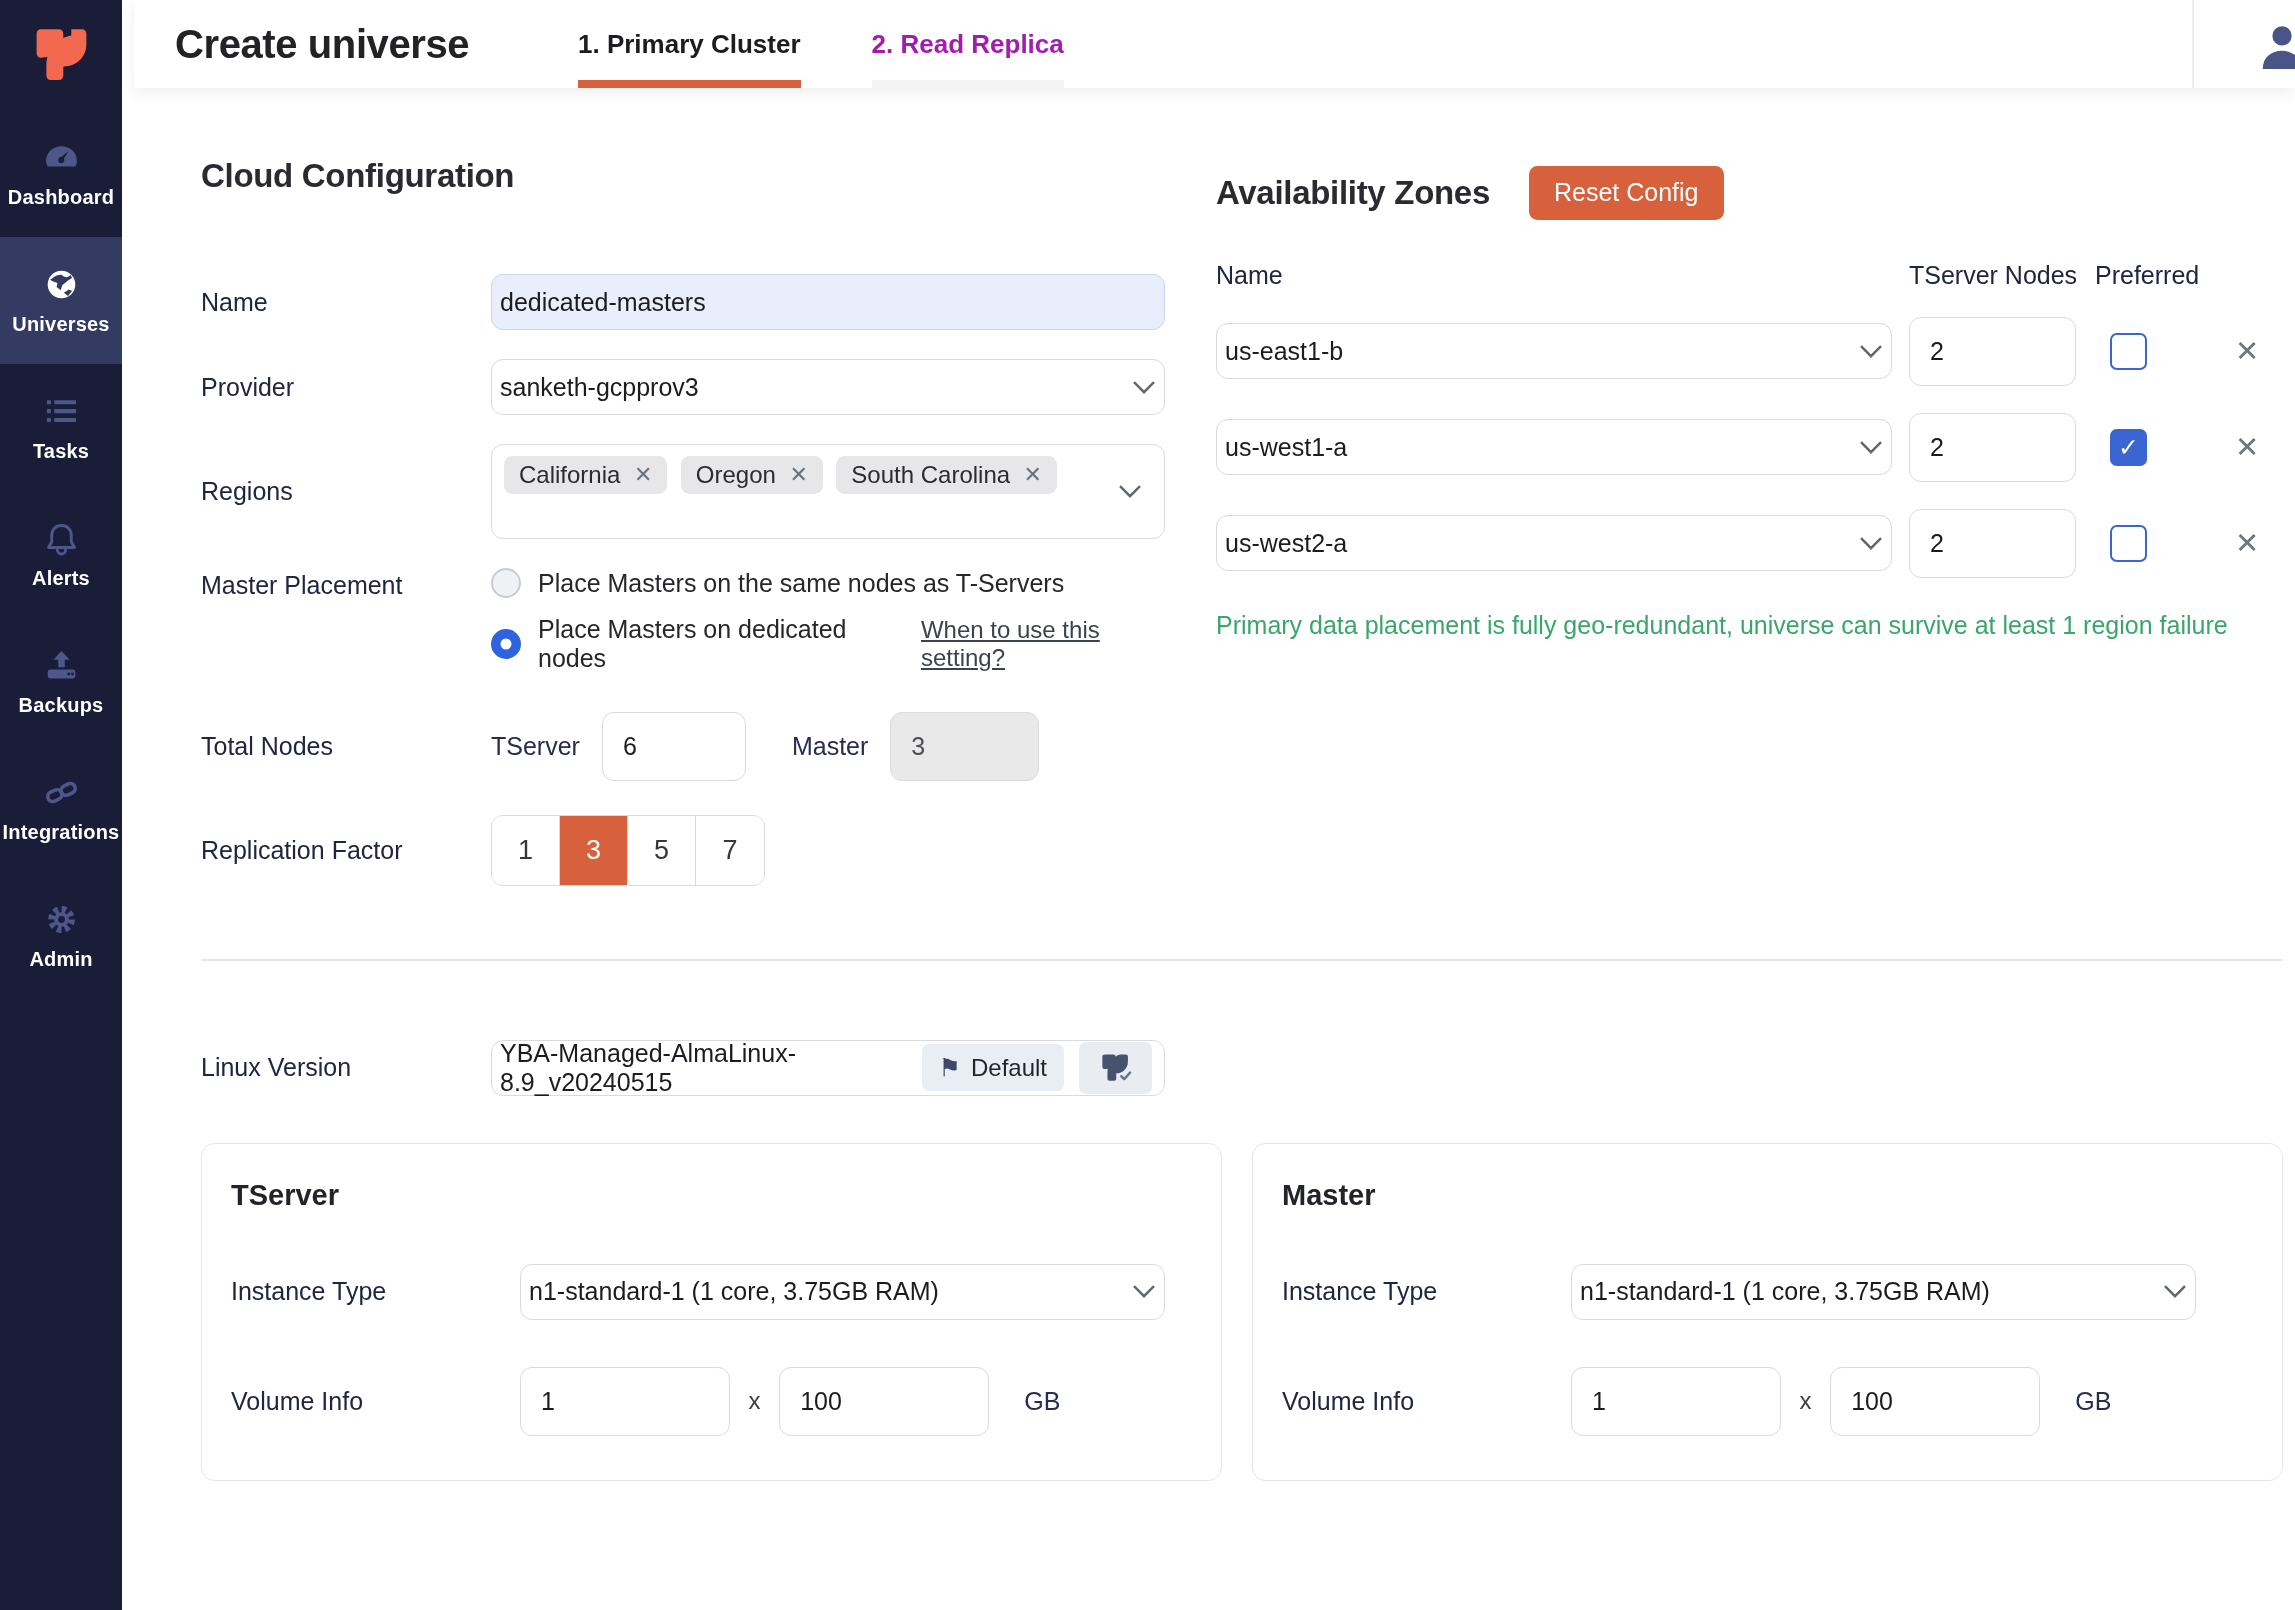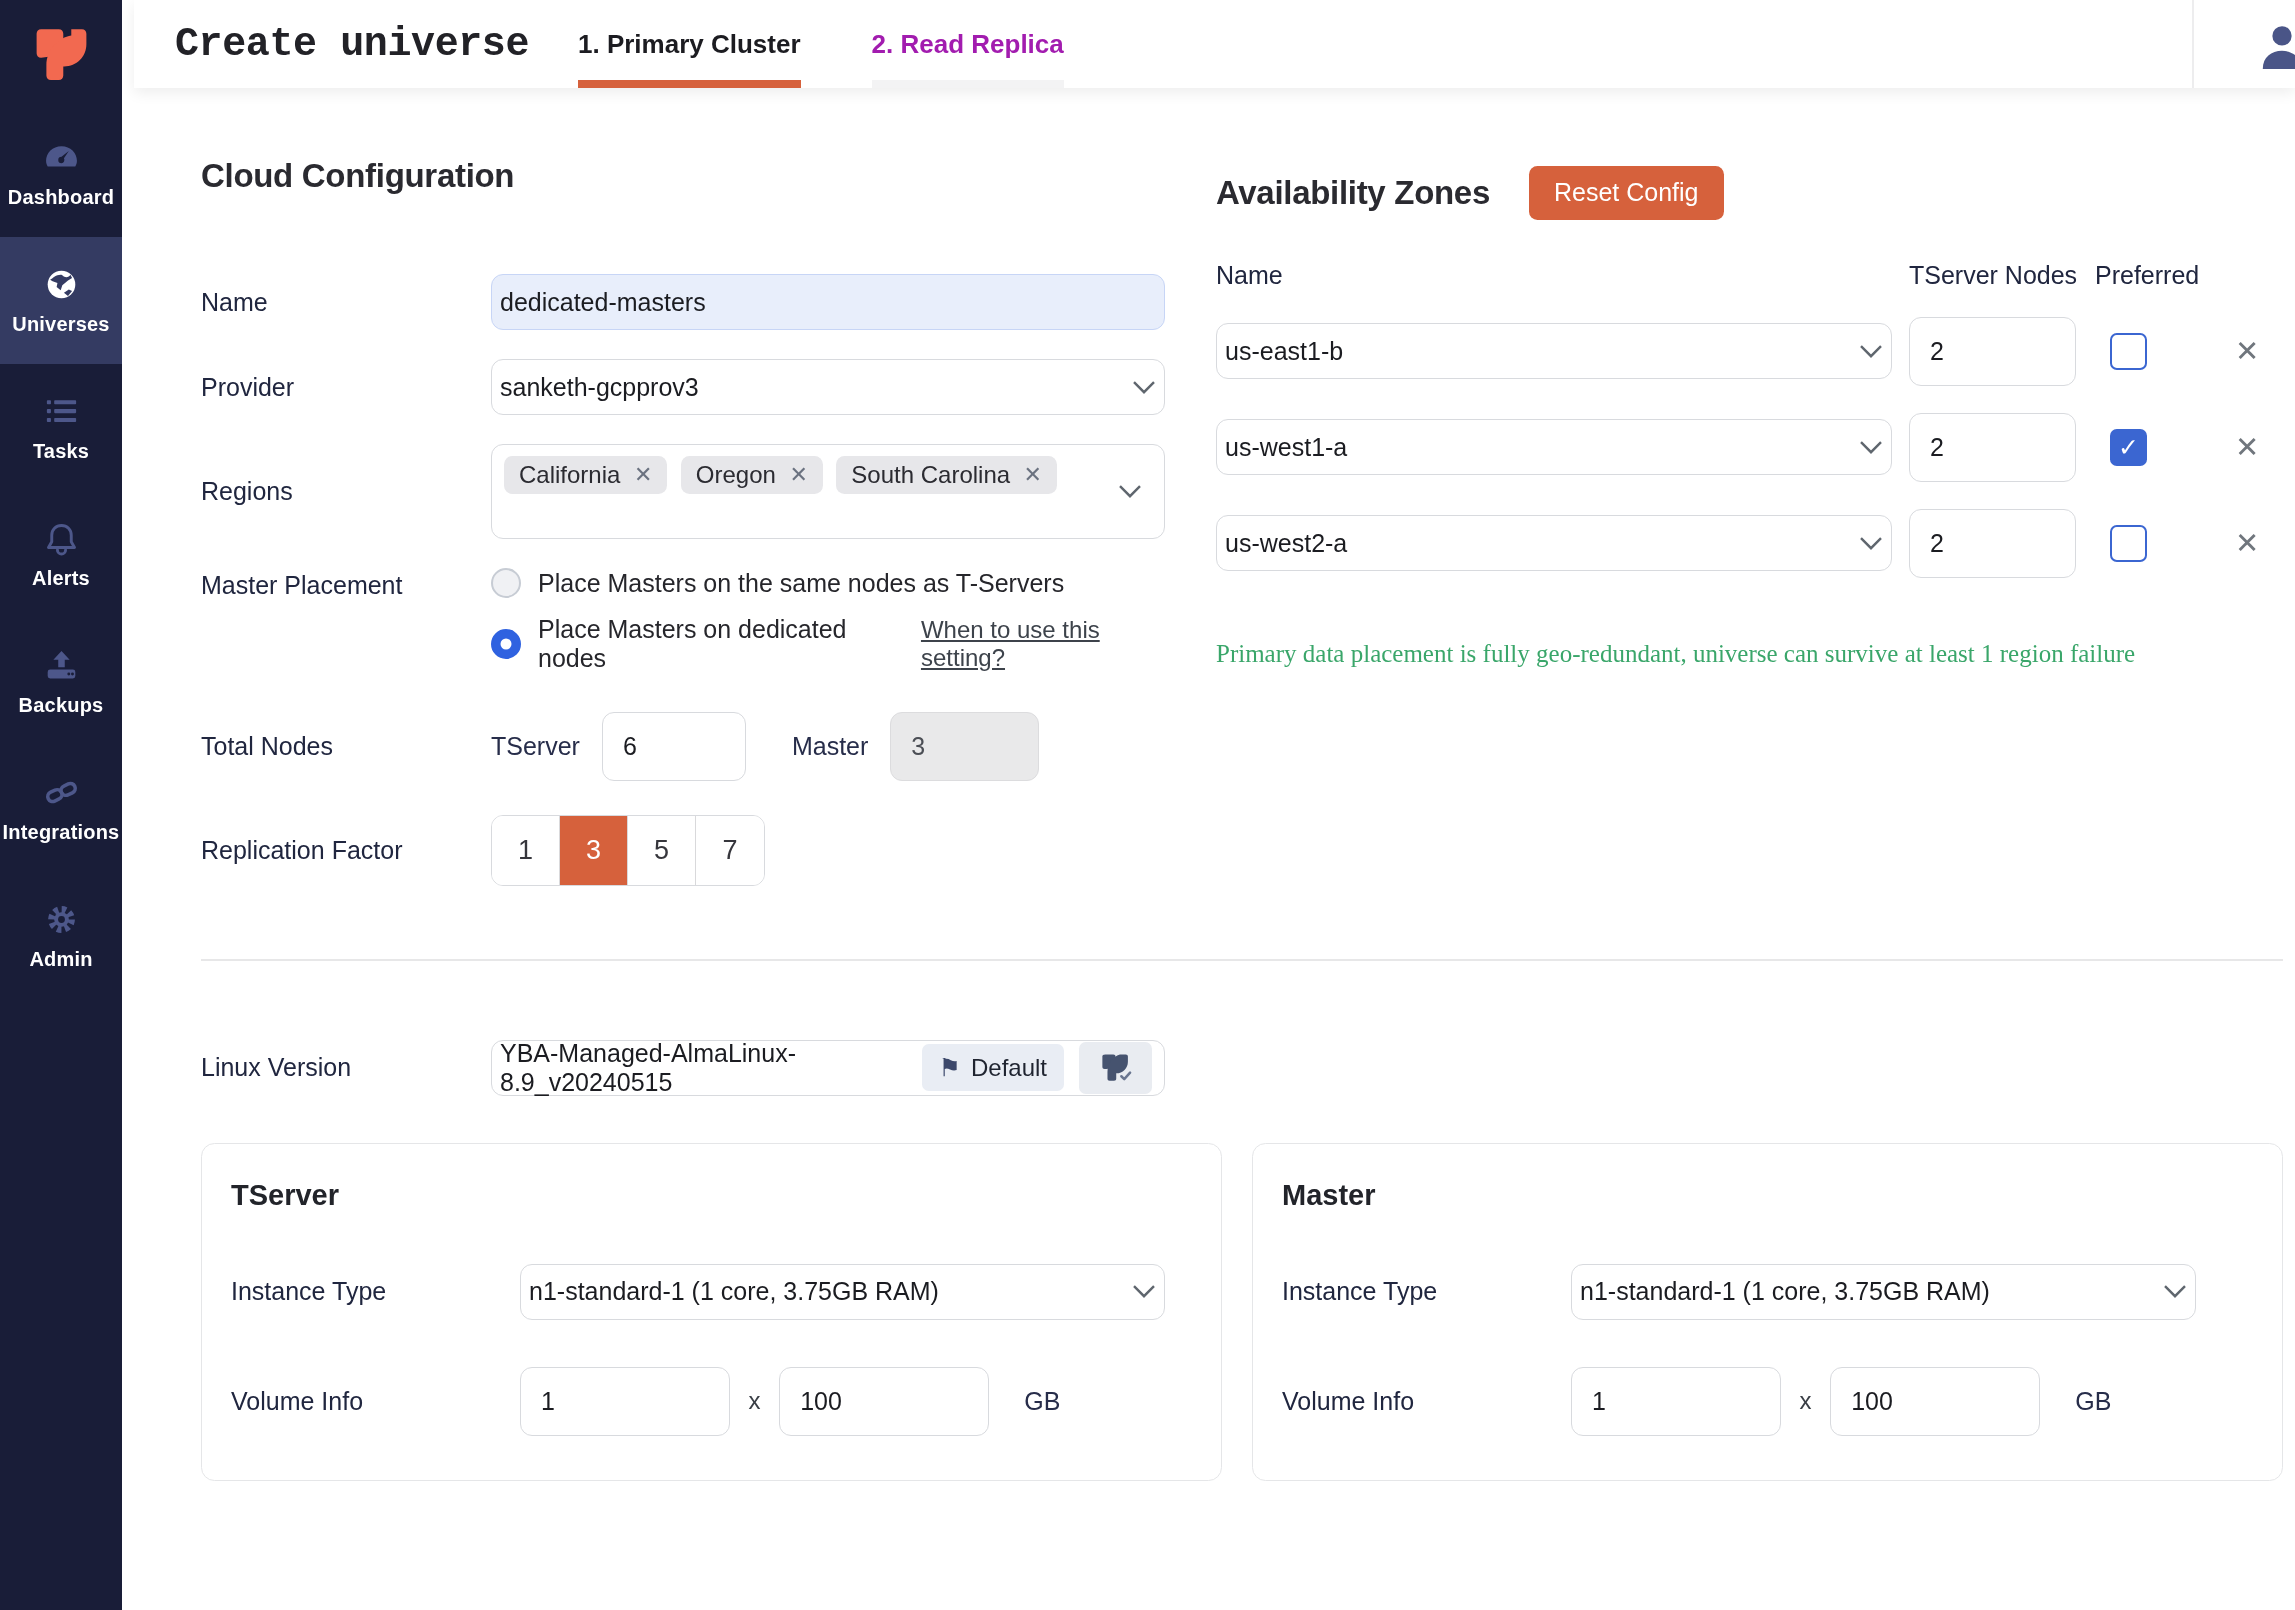--- a/index.html
+++ b/index.html
@@ -18,21 +18,21 @@
     align-items:center; justify-content:center; }
   .nav-item .icn svg { width:39px; height:39px; }
   .nav-item.active { background:#343b62; }
   .nav-item.active .icn { color:#ffffff; }
   .nav-label { font-size:20px; font-weight:bold; letter-spacing:0.2px; }
 
   
   .header { position:absolute; left:134px; top:0; right:0; height:88px; background:#fff;
     z-index:20; box-shadow:0 5px 13.5px rgba(0,0,0,.07); overflow:hidden; }
   .page-title { position:absolute; left:41px; top:50%; transform:translateY(-50%);
-    font-size:40px; font-weight:bold; letter-spacing:-0.4px; color:#222227;font-family:Liberation Mono, monospace; }
+    font-size:40px; font-weight:bold; letter-spacing:-0.4px; color:#222227; }
   .tabs { position:absolute; left:444px; top:0; height:88px; display:flex; gap:71px; }
   .tab { position:relative; height:88px; display:flex; align-items:center;
     font-size:26px; font-weight:bold; cursor:pointer; }
   .tab .underline { position:absolute; left:0; right:0; bottom:0; height:7.6px; }
   .tab.active { color:#1c1c21; }
   .tab.active .underline { background:#d6613c; }
   .tab.inactive { color:#a21caf; }
   .tab.inactive .underline { background:#f3f3f4; }
   .header-divider { position:absolute; left:2058px; top:0; width:1.7px; height:88px;
     background:#ededee; }
@@ -98,21 +98,21 @@
   .az-row { display:flex; align-items:center; margin-top:27px; }
   .az-select { width:676px; flex:none; }
   .az-nodes { width:167px; flex:none; margin-left:17px; padding:0 20px; }
   .cbox { margin-left:34px; width:37px; height:37px; border-radius:6.8px; flex:none;
     display:flex; align-items:center; justify-content:center; cursor:pointer; }
   .cbox.off { border:2.5px solid #3b66d1; background:#fff; }
   .cbox.off .tick { visibility:hidden; }
   .cbox.on { background:#3b66d1; }
   .cbox .tick { color:#fff; font-size:25px; font-weight:bold; }
   .row-x { margin-left:88px; font-size:29px; color:#70767d; cursor:pointer; }
-  .geo-msg { margin-top:62px; font-size:25px; color:#3aa66a;font-family:Liberation Serif, serif; }
+  .geo-msg { margin-top:33px; font-size:25px; color:#3aa66a; }
 
   
   .divider { margin-top:73px; width:2082px; height:1.7px; background:#e7e7e8; }
   .inst-title { margin-top:59px; }
   .linux-row { margin-top:79px; width:964px; }
   .linux-ctrl { padding-right:12px; }
   .linux-text { flex:1; }
   .badge { height:47px; background:#e9edf4; border-radius:6.8px; display:flex;
     align-items:center; gap:10px; padding:0 17px; flex:none; }
   .badge .flag { font-size:25px; color:#3c486b; font-family:"DejaVu Sans",sans-serif; }

